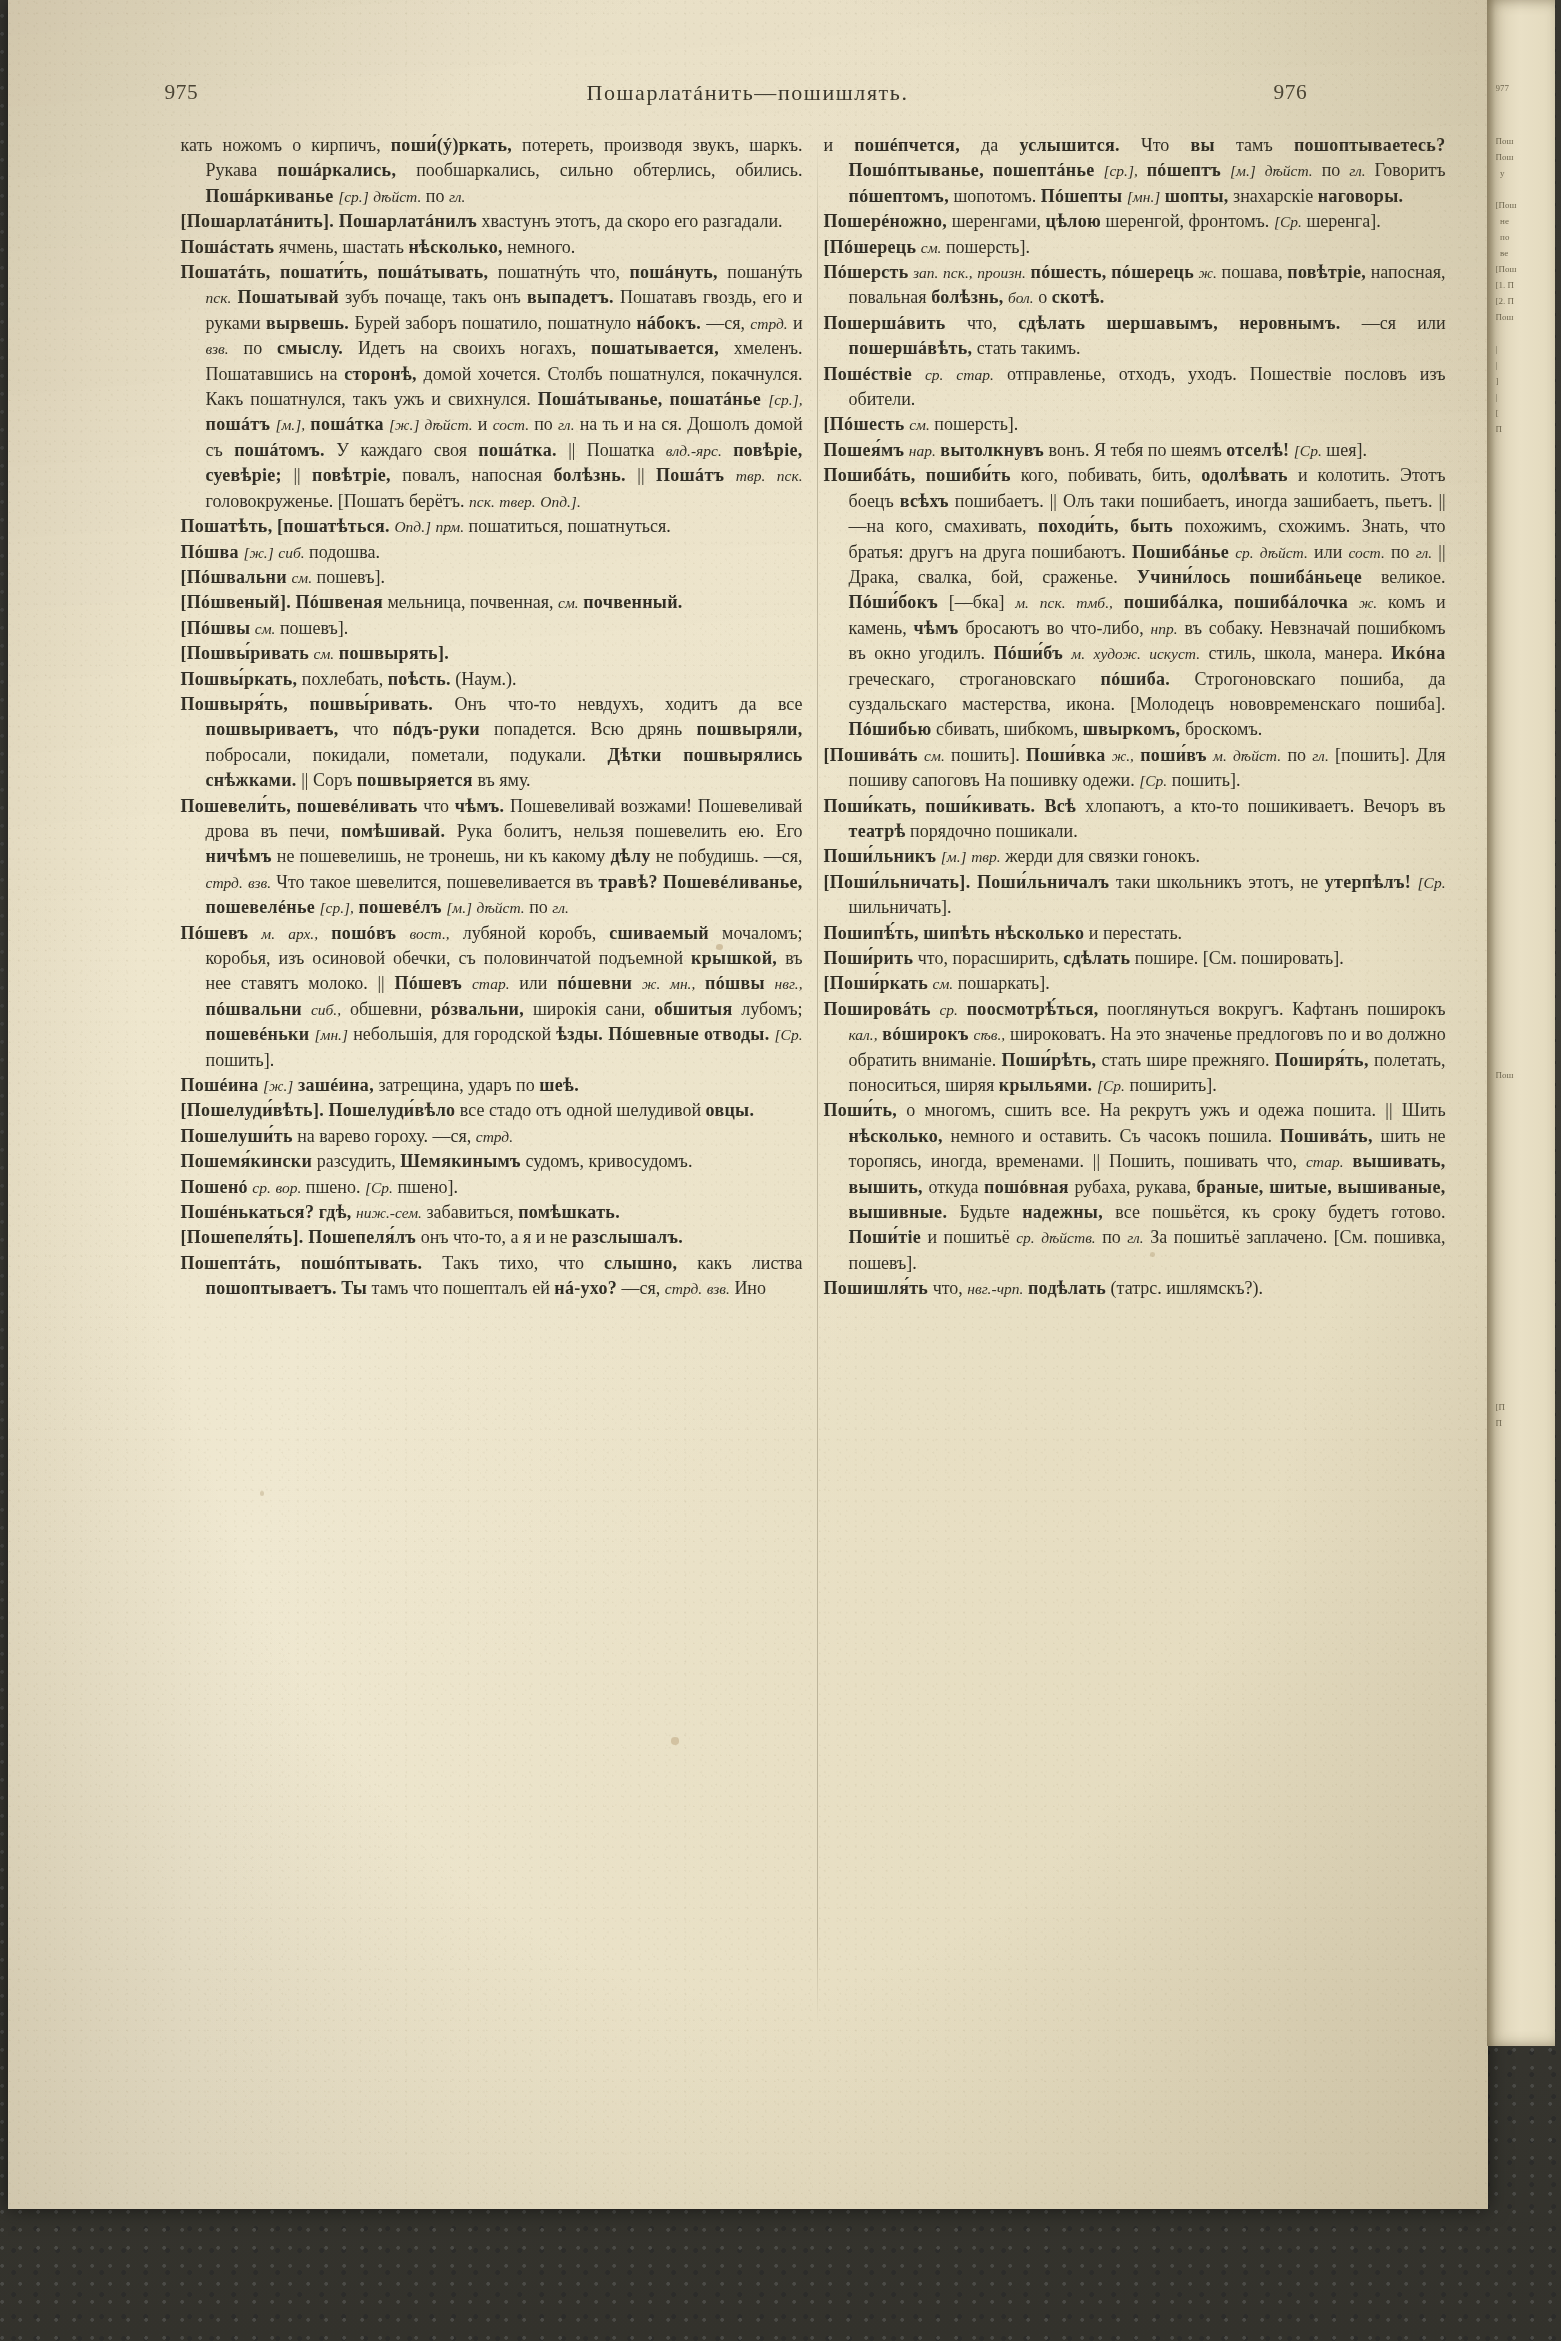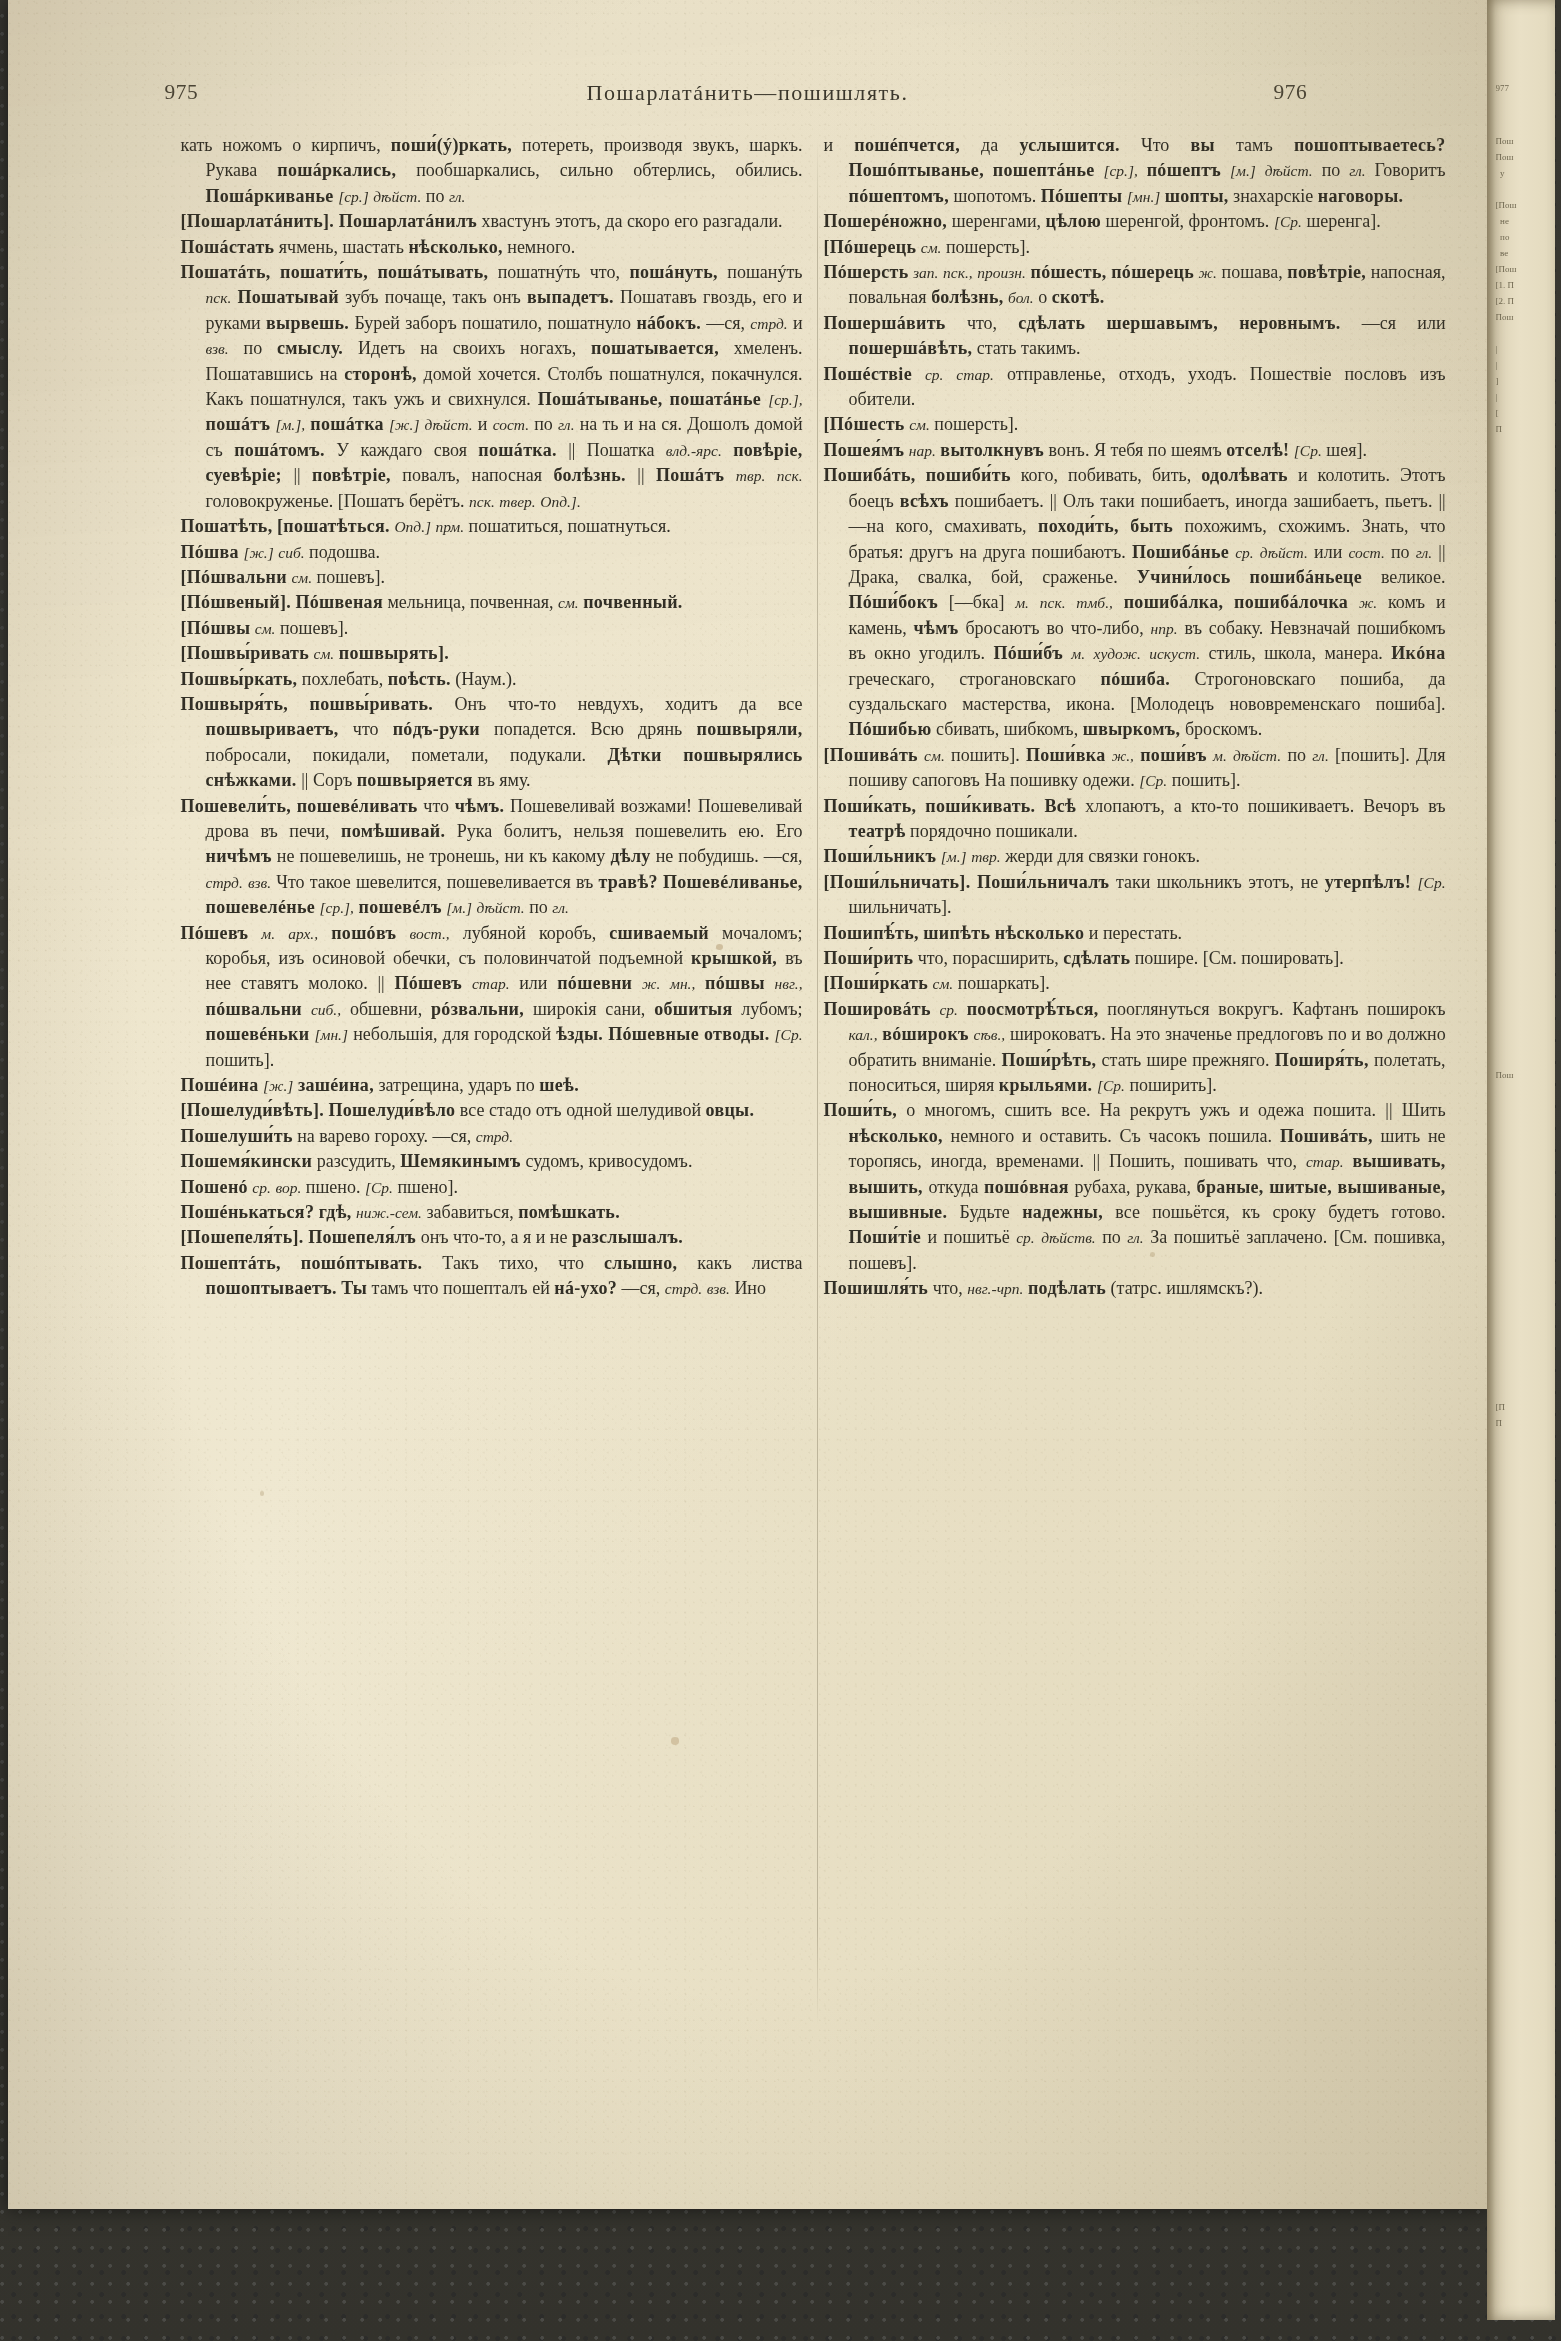--- a/index.html
+++ b/index.html
@@ -37,21 +37,21 @@
       radial-gradient(circle at 43% 77%, rgba(160,140,96,.14) 0 0.5px, transparent 0.8px),
       radial-gradient(circle at 88% 56%, rgba(130,112,76,.18) 0 0.6px, transparent 1px);
     background-size: 9px 10.2px, 15.5px 12.3px, 12.3px 16.6px, 20px 14.5px;
   }
   #vign{
     position:absolute;inset:0;pointer-events:none;
     background:radial-gradient(ellipse at 50% 45%, rgba(0,0,0,0) 58%, rgba(90,72,40,.20) 100%);
   }
   
   #nextpage{
-    position:absolute;left:1487px;top:0;width:68px;height:2320px;
+    position:absolute;left:1487px;top:0;width:68px;height:2046px;
     background:linear-gradient(90deg,#b9ae90 0%,#dcd2b6 12%,#e9e0c6 48%,#e3dabe 100%);
     box-shadow: inset 5.4px 0 14px rgba(60,46,20,.45);
     overflow:hidden;
   }
   .nextcol{
     position:absolute;left:8.6px;width:56px;
     font-size:9px;line-height:16px;color:#6f6750;
     font-family:"Liberation Serif",serif;
     white-space:nowrap;overflow:hidden;
   }

